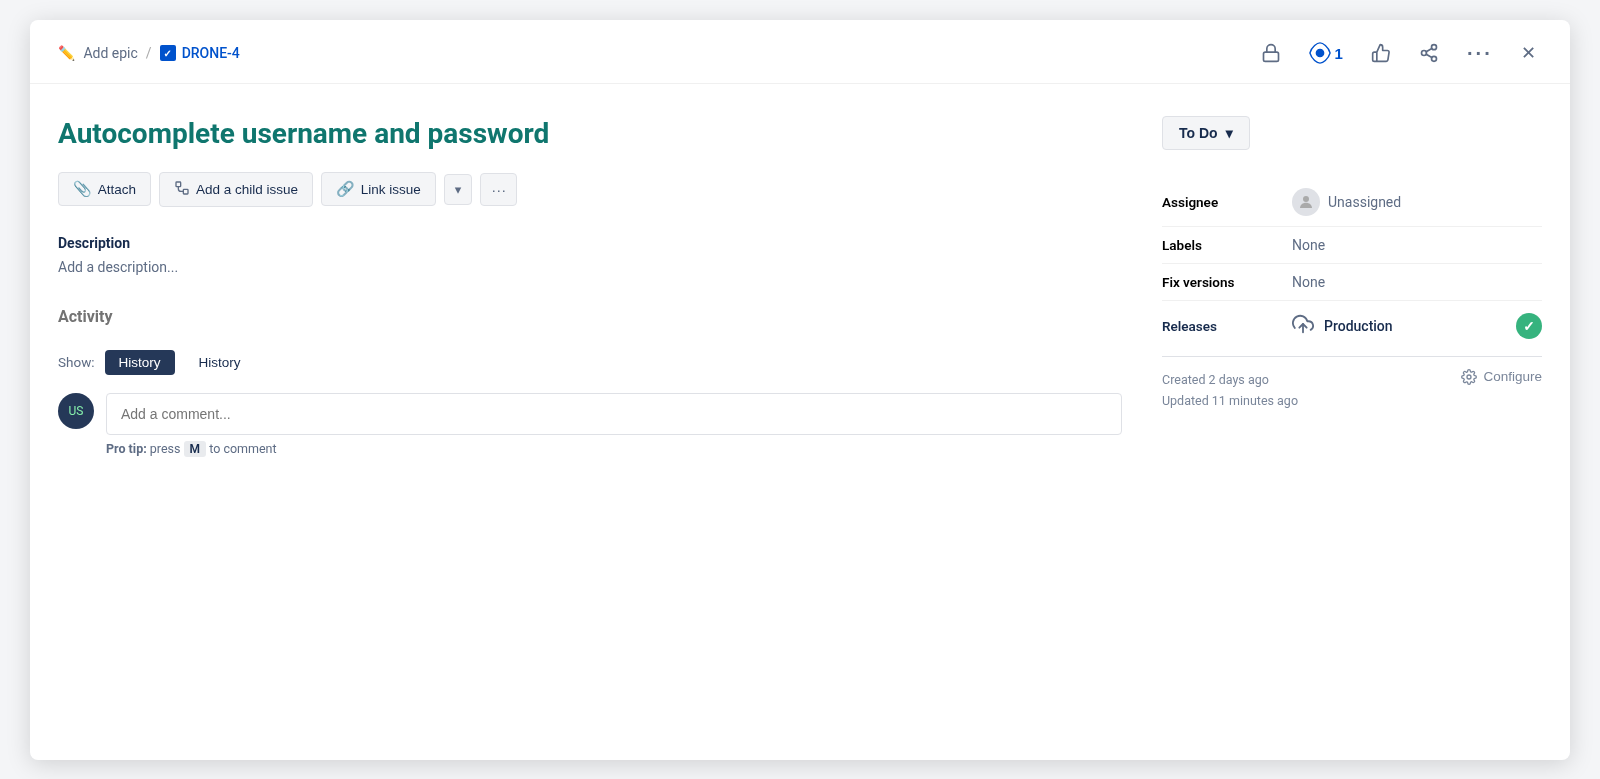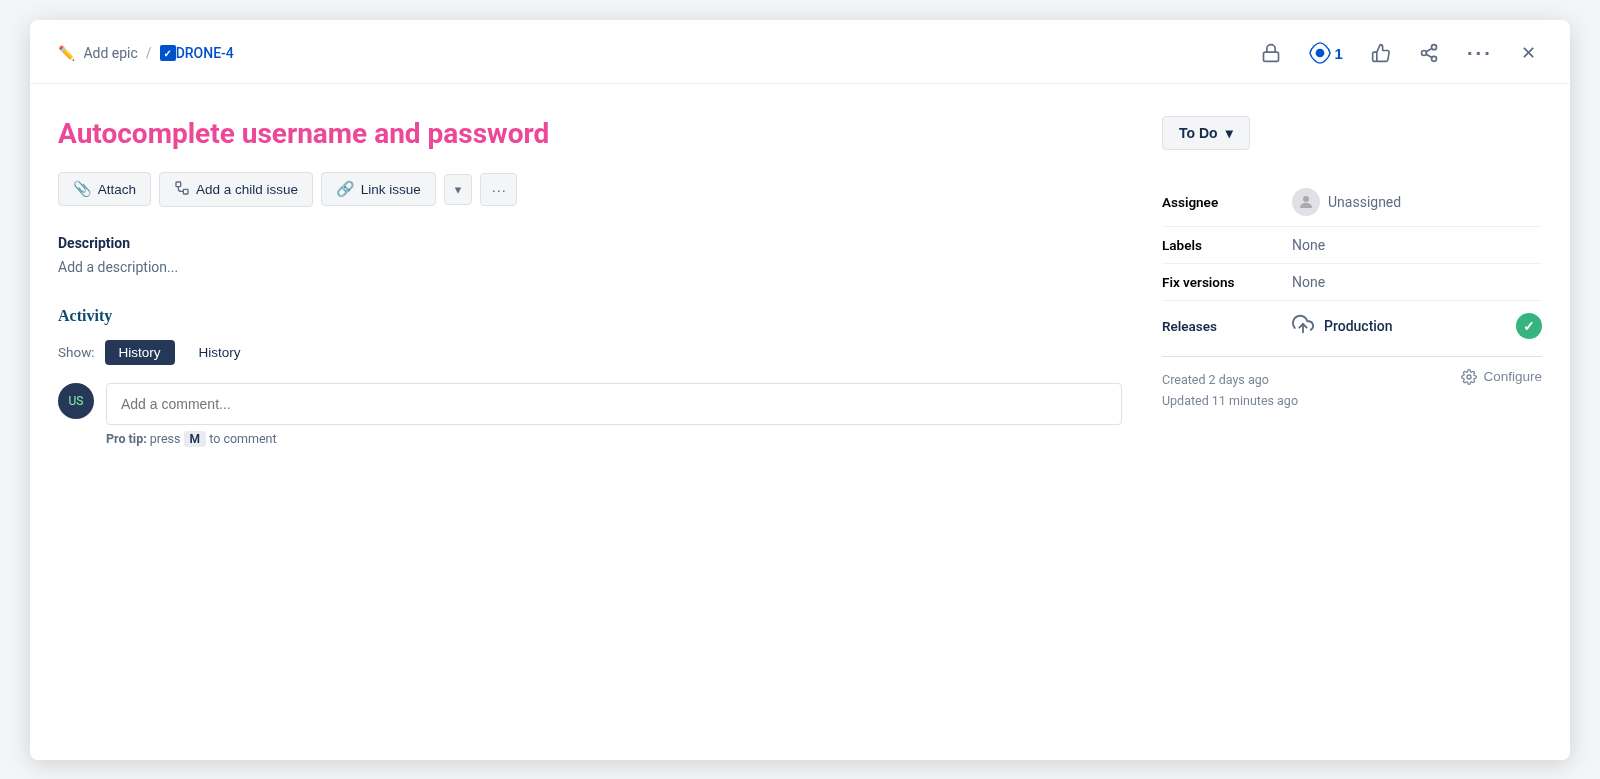--- a/index.html
+++ b/index.html
@@ -38,20 +38,21 @@
     }
     .breadcrumb-edit-icon {
       color: #5e6c84;
     }
     .breadcrumb-separator {
       color: #aaa;
     }
     .breadcrumb-link {
       display: flex;
       align-items: center;
+      gap: 6px;
       color: #0052cc;
       font-weight: 500;
       font-size: 14px;
     }
     .checkbox-icon {
       width: 16px;
       height: 16px;
       background: #0052cc;
       border-radius: 2px;
       display: inline-flex;
@@ -102,21 +103,21 @@
       min-width: 0;
     }
     .right-panel {
       width: 380px;
       flex-shrink: 0;
     }
     
     .issue-title {
       font-size: 28px;
       font-weight: 700;
-      color: #ec4899;
+      color: #0f766e;
       margin-bottom: 20px;
       line-height: 1.3;
     }
     
     .action-buttons {
       display: flex;
       align-items: center;
       gap: 8px;
       margin-bottom: 28px;
     }
@@ -166,23 +167,22 @@
       font-size: 14px;
       color: #5e6c84;
       margin-bottom: 32px;
       cursor: text;
     }
     
     .activity-section { margin-top: 8px; }
     .activity-title {
       font-size: 16px;
       font-weight: 700;
-      color: #0c4a6e;
-      margin-bottom: 15px;
-      font-family: Liberation Serif, serif;
+      color: #737373;
+      margin-bottom: 24px;
     }
     .show-row {
       display: flex;
       align-items: center;
       gap: 10px;
       margin-bottom: 18px;
     }
     .show-label {
       font-size: 13.5px;
       color: #5e6c84;

